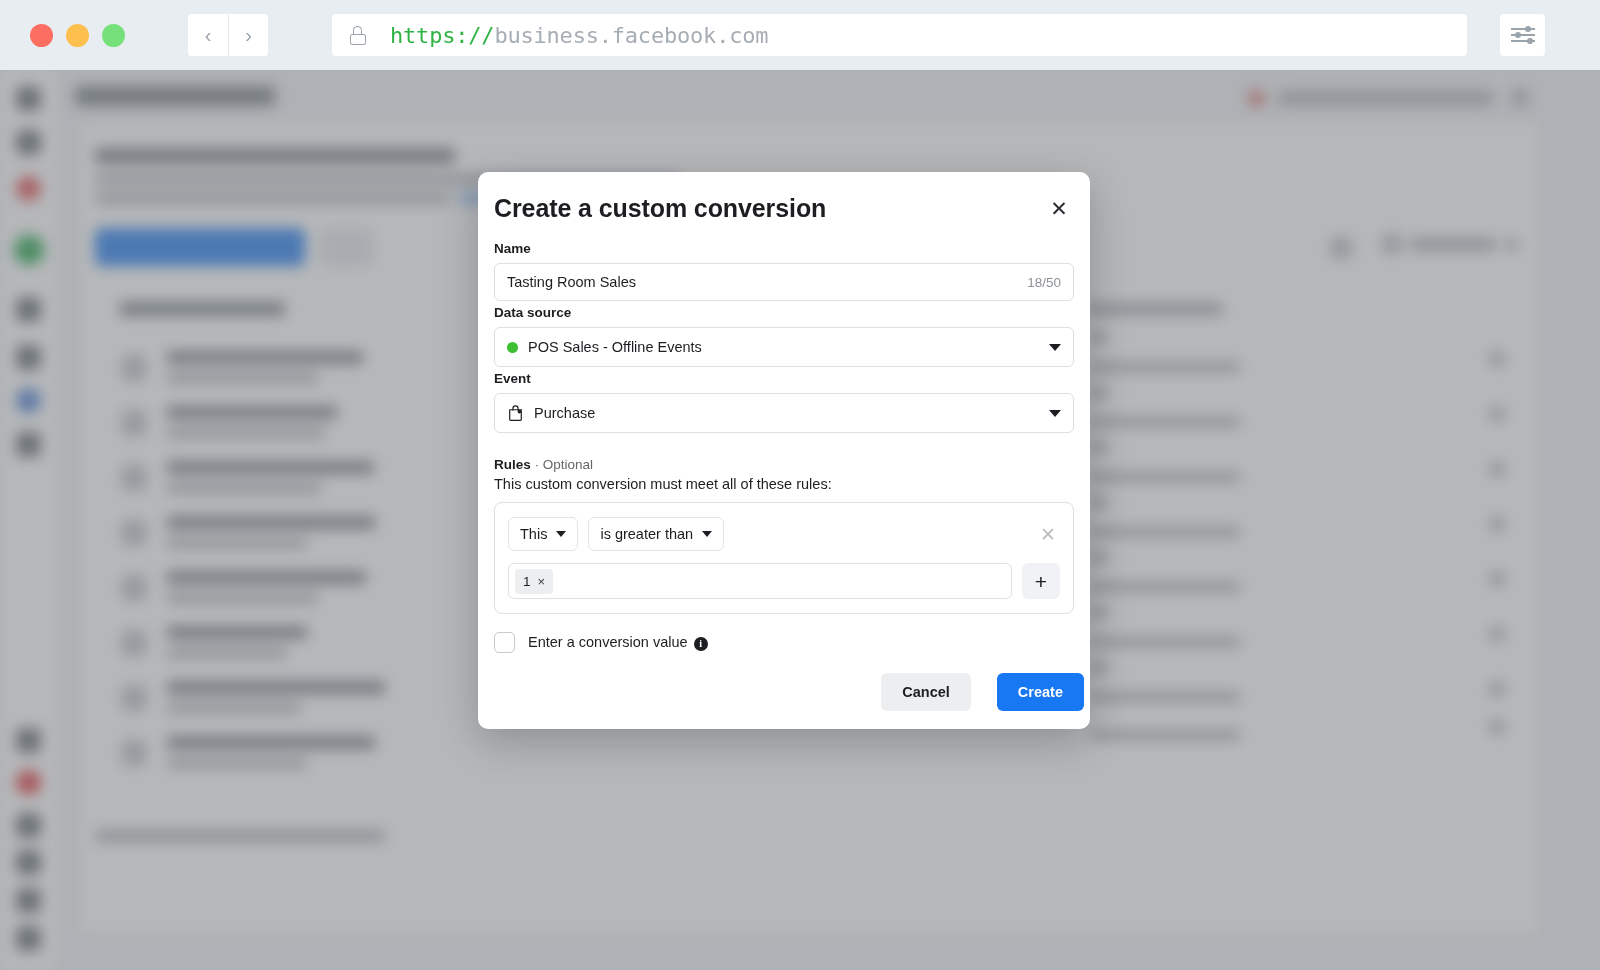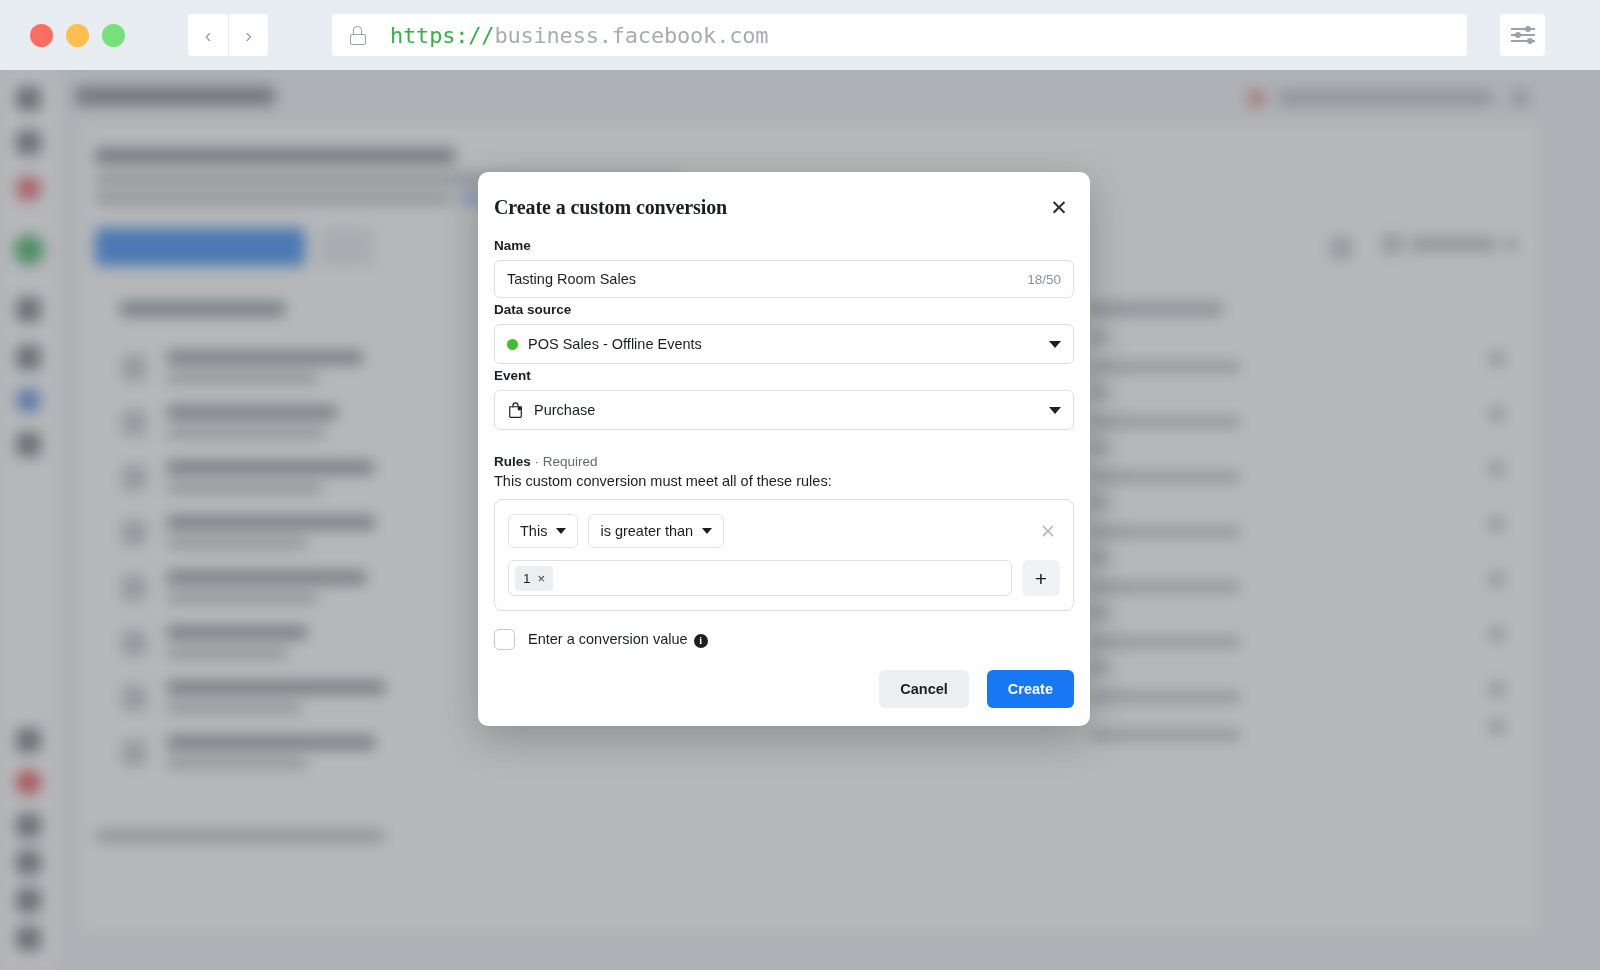--- a/index.html
+++ b/index.html
@@ -84,21 +84,21 @@
   .modal {
     position: absolute; left: 478px; top: 172px;
     width: 612px; background: #fff; border-radius: 10px;
     box-shadow: 0 12px 40px rgba(0,0,0,0.22);
     padding: 22px 0 0 0;
   }
   .modal-head {
     display: flex; align-items: center; justify-content: space-between;
     padding: 0 18px 0 16px; margin-bottom: 18px;
   }
-  .modal-title { font-size: 20px; font-weight: bold; color: #1c1e21; letter-spacing: -0.1px; font-family: Liberation Serif, serif; }
+  .modal-title { font-size: 25px; font-weight: bold; color: #1c1e21; letter-spacing: -0.1px; }
   .close-x {
     width: 26px; height: 26px; display: flex; align-items: center; justify-content: center;
     color: #2d2f33; font-size: 21px; line-height: 1; font-weight: 300;
   }
   .modal-body { padding: 0 16px; }
 
   .row2 { display: flex; gap: 28px; }
   .field { flex: 1; }
   .flabel { font-size: 13.5px; font-weight: bold; color: #1c1e21; margin-bottom: 7px; }
   .flabel .muted { font-weight: normal; color: #65676b; }
@@ -155,22 +155,22 @@
   .checkrow { display: flex; align-items: center; gap: 13px; margin-top: 18px; }
   .checkbox { width: 21px; height: 21px; border: 1px solid #c6c9ce; border-radius: 5px; background: #fff; }
   .checkrow .lbl { font-size: 14.5px; color: #1c1e21; }
   .info {
     width: 14px; height: 14px; border-radius: 50%; background: #1c1e21; color: #fff;
     font-size: 10px; font-weight: bold; display: inline-flex; align-items: center;
     justify-content: center; margin-left: 6px; font-family: "Liberation Serif", serif;
   }
 
   .modal-foot {
-    display: flex; justify-content: flex-end; gap: 18px;
-    padding: 16px 16px 18px; margin-top: 4px;
+    display: flex; justify-content: flex-end; gap: 26px;
+    padding: 16px 6px 18px; margin-top: 4px;
   }
   .btn { height: 38px; border-radius: 6px; display: flex; align-items: center; justify-content: center; padding: 0 21px; font-size: 14.5px; font-weight: bold; }
   .btn.secondary { background: #eceef0; color: #1c1e21; }
   .btn.primary { background: #1877f2; color: #fff; }
 </style>
 </head>
 <body>
 
 <div class="screen">
 
@@ -342,21 +342,21 @@
             <path d="M3.2 6.2h13.6v11.4a1 1 0 0 1-1 1H4.2a1 1 0 0 1-1-1z" fill="none" stroke="#1c1e21" stroke-width="1.4"></path>
             <path d="M7 7.2V4.6a3 3 0 0 1 6 0v2.6" fill="none" stroke="#1c1e21" stroke-width="1.4"></path>
             <circle cx="14.6" cy="8.4" r="2.1" fill="#1c1e21"></circle>
           </svg>
           <div class="val">Purchase</div>
           <div class="caret"></div>
         </div>
       </div>
 
       <div style="margin-top:24px">
-        <div class="rules-label"><span>Rules</span><span class="muted"> · Required</span></div>
+        <div class="rules-label"><span>Rules</span><span class="muted"> · Optional</span></div>
         <div class="rules-sub">This custom conversion must meet all of these rules:</div>
 
         <div class="rulebox">
           <div class="rule-top">
             <div class="pill">
               <span>This</span>
               <div class="caret"></div>
             </div>
             <div class="pill">
               <span>is greater than</span>

